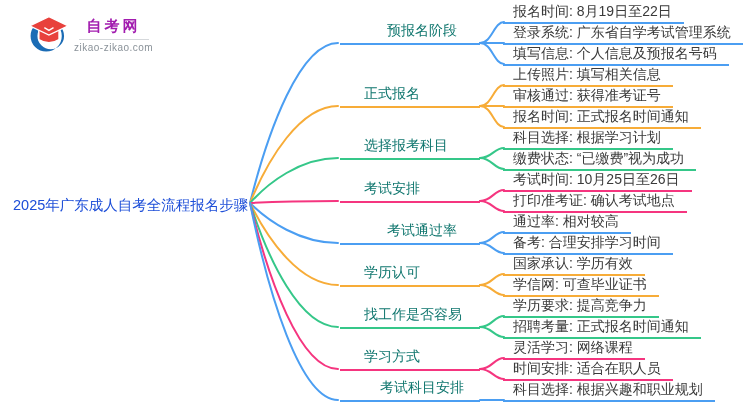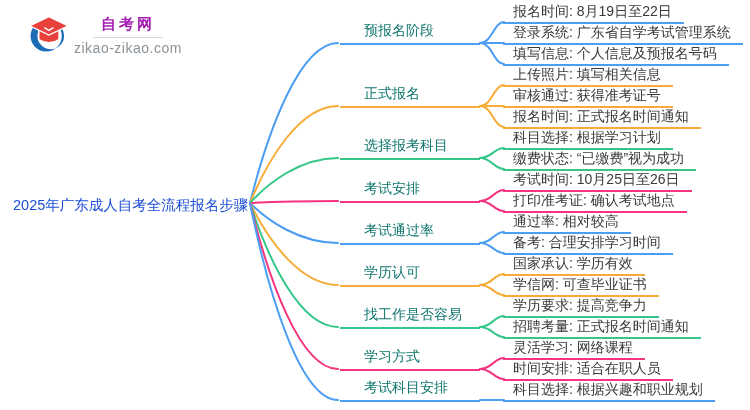--- a/index.html
+++ b/index.html
@@ -6,29 +6,29 @@
   #stage{position:relative;width:750px;height:410px;background:#ffffff;overflow:hidden;
          font-family:"Liberation Sans","DejaVu Sans",sans-serif;}
   svg.lines{position:absolute;left:0;top:0;width:750px;height:410px;pointer-events:none;}
   .title{position:absolute;left:13px;top:196px;width:238px;font-size:14.5px;line-height:18px;
          color:#1d4ed8;font-weight:500;white-space:nowrap;}
   .node{position:absolute;left:340px;width:140px;box-sizing:border-box;
         font-size:14px;line-height:18px;color:#0f766e;white-space:nowrap;
         padding:0 0 4px 24px;border-bottom:2px solid;}
   .leaf{position:absolute;left:503px;font-size:14px;line-height:18px;color:#3a3a3a;
         white-space:nowrap;padding:0 12px 2px 10px;border-bottom:2px solid;}
-  .c-blue{border-color:#4b9ef2;}
+  .c-blue{border-color:#4b9ef2;text-align:center;}
   .c-orange{border-color:#f7ac38;}
   .c-green{border-color:#35c789;}
   .c-pink{border-color:#f5357f;}
   .logo{position:absolute;left:26px;top:13px;display:flex;align-items:center;}
   .logo-texts{display:flex;flex-direction:column;align-items:center;margin-left:4px;}
   .logo-name{font-size:15px;font-weight:bold;color:#a21caf;letter-spacing:3px;}
   .logo-divider{width:70px;height:1px;background:#d5d8db;margin:3px 0 2px 0;}
-  .logo-url{font-size:14px;color:#8a9299;letter-spacing:0.5px;}
+  .logo-url{font-size:10px;color:#8a9299;letter-spacing:0.5px;}
 </style>
 </head>
 <body>
 
 <div id="stage">
 
   <svg class="lines" viewBox="0 0 750 410" fill="none" stroke-width="2" stroke-linecap="round">
 
     <path d="M250,203 C268,131 300,43 338,43" stroke="#4b9ef2"></path>
     <path d="M250,203 C268,159 300,106 338,106" stroke="#f7ac38"></path>

